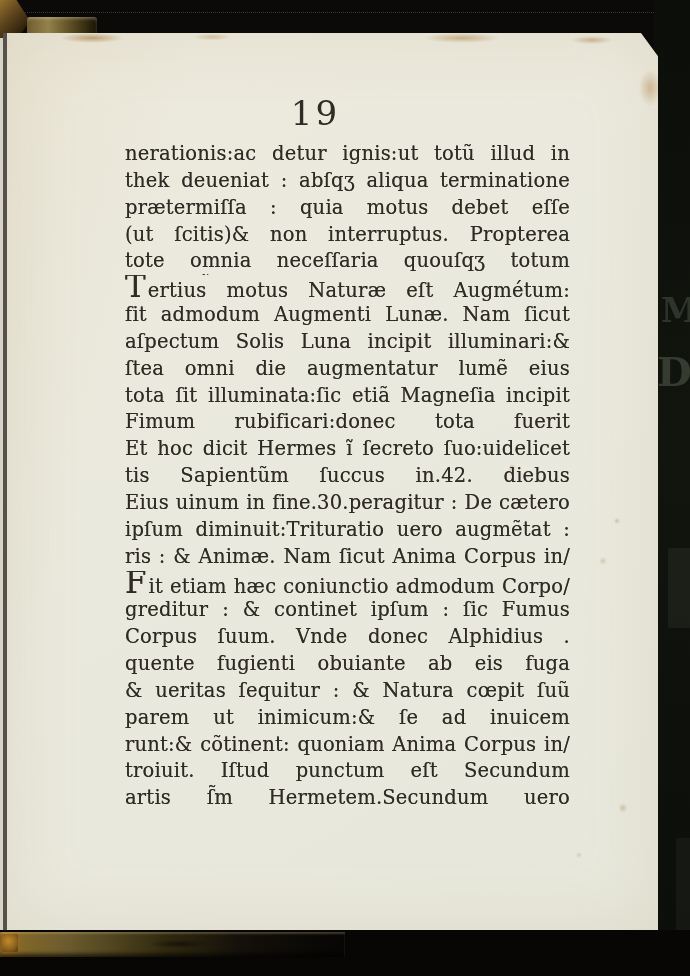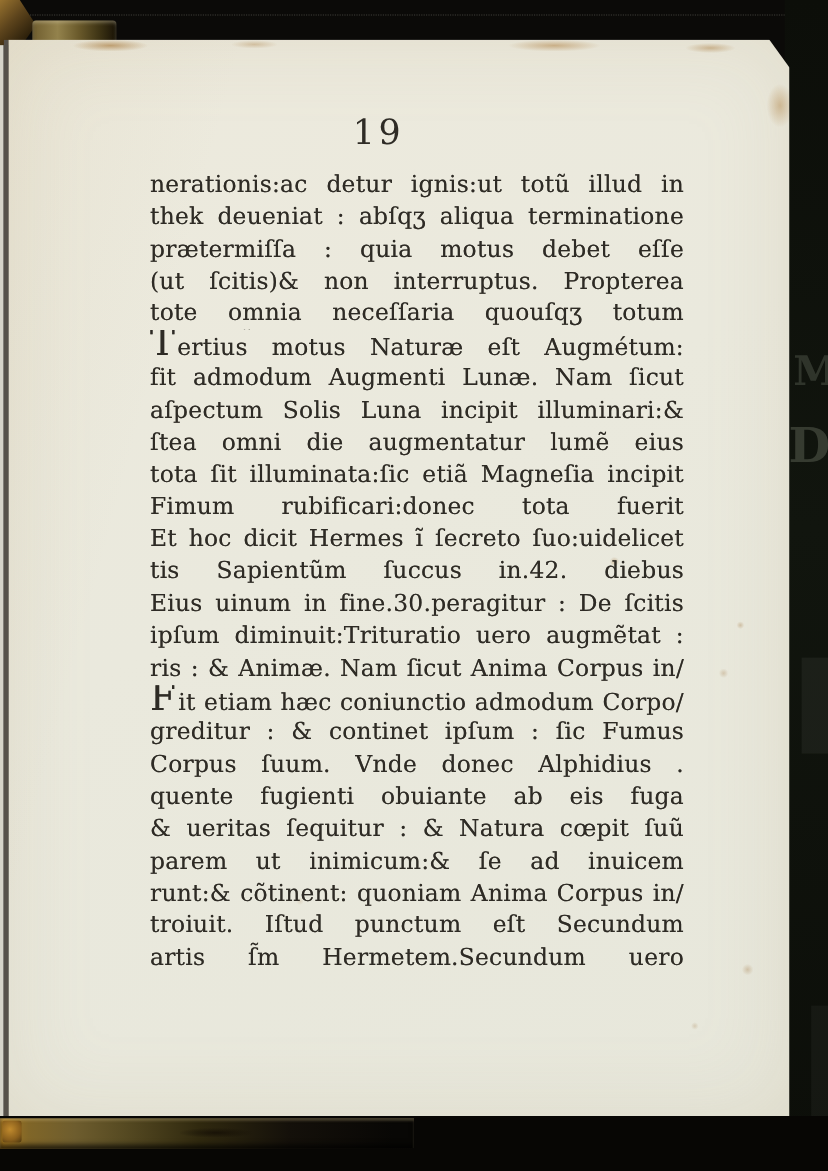--- a/index.html
+++ b/index.html
@@ -43,21 +43,21 @@
     radial-gradient(circle 5px at 505px 435px, rgba(150,100,40,0.35), transparent 80%),
     radial-gradient(circle 4px at 610px 488px, rgba(150,100,40,0.30), transparent 80%),
     radial-gradient(circle 5px at 596px 528px, rgba(150,100,40,0.25), transparent 80%),
     radial-gradient(circle 6px at 616px 775px, rgba(150,100,40,0.28), transparent 80%),
     radial-gradient(circle 4px at 572px 822px, rgba(150,100,40,0.22), transparent 80%),
     radial-gradient(circle 4px at 243px 718px, rgba(150,100,40,0.15), transparent 80%),
     linear-gradient(105deg, rgba(205,192,158,0.15) 0%, rgba(205,192,158,0) 22%);}
   .page-number{
     position:absolute;left:0;top:60px;width:100%;text-align:center;
     padding-right:34px;box-sizing:border-box;
-    font-size:29px;letter-spacing:3px;color:#2f2c26;
+    font-size:34px;letter-spacing:3px;color:#2f2c26;
   }
   .text-block{
     position:absolute;left:118px;top:108px;width:445px;
     font-size:19.5px;color:#2e2b25;
   }
   .text-line{
     height:26.85px;line-height:26.85px;overflow:hidden;
     text-align:justify;text-align-last:justify;
     letter-spacing:0.2px;word-spacing:0.5px;
     text-shadow:0 0 0.5px rgba(43,40,34,0.65);
@@ -122,21 +122,21 @@
         <div class="text-line">ſtea omni die augmentatur lumẽ eius quouſqʒ</div>
 
         <div class="text-line">tota ſit illuminata:ſic etiã Magneſia incipit per</div>
 
         <div class="text-line">Fimum rubificari:donec tota fuerit rubificata.</div>
 
         <div class="text-line">Et hoc dicit Hermes ĩ ſecreto ſuo:uidelicet Vi/</div>
 
         <div class="text-line">tis Sapientũm ſuccus in.42. diebus extrahitur:</div>
 
-        <div class="text-line">Eius uinum in fine.30.peragitur : De ſcitis</div>
+        <div class="text-line">Eius uinum in fine.30.peragitur : De cætero</div>
 
         <div class="text-line">ipſum diminuit:Trituratio uero augmẽtat : eo</div>
 
 
         <div class="text-line">ris : &amp; Animæ. Nam ſicut Anima Corpus in/</div>
 
         <div class="text-line">Fit etiam hæc coniunctio admodum Corpo/</div>
 
         <div class="text-line">greditur : &amp; continet ipſum : ſic Fumus albus</div>
 

